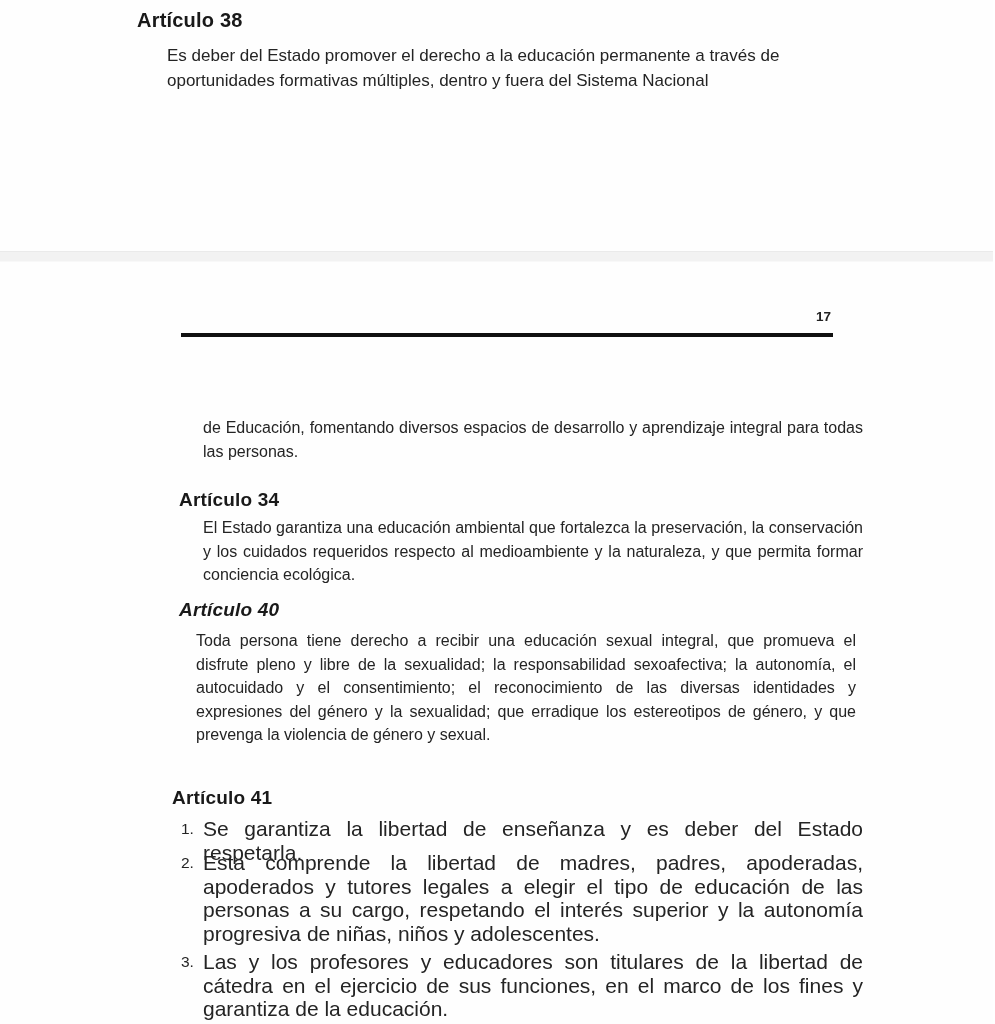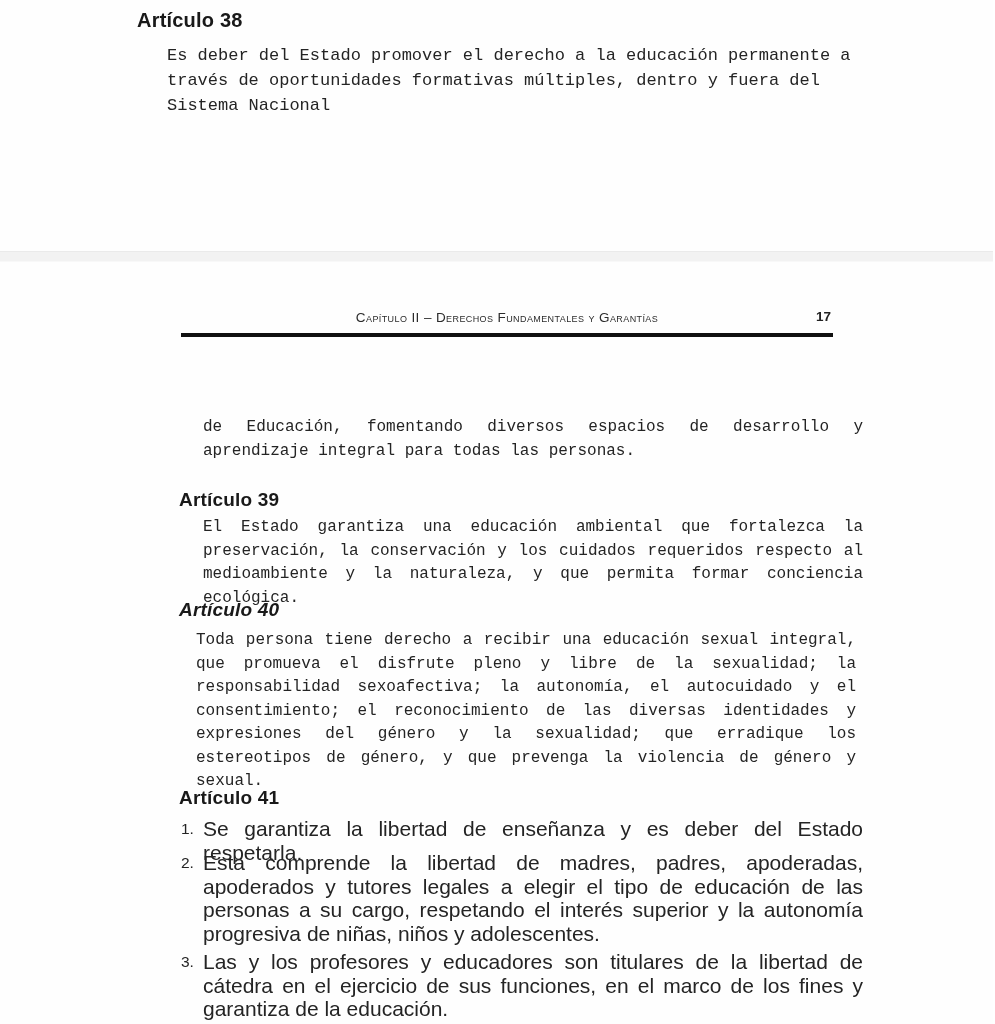--- a/index.html
+++ b/index.html
@@ -23,21 +23,20 @@
   .article-heading{
     position:absolute;margin:0;
     font-size:19px;font-weight:700;letter-spacing:.2px;
     color:var(--heading);
   }
   .para{
     position:absolute;margin:0;
     font-size:16px;line-height:23.5px;
     text-align:justify;text-justify:inter-word;
     color:var(--text);
-    font-family:Liberation Mono, monospace;
   }
   
   .top-h{left:137px;top:9px;font-size:20px;}
   .top-para{left:167px;top:43px;width:690px;font-size:17px;line-height:25px;text-align:left;}
   
   .page-divider{
     position:absolute;left:0;top:251px;width:995px;height:9px;
     background:var(--divider);
     border-top:1px solid #eaeaea;border-bottom:1px solid #f8f8f8;
   }
@@ -57,21 +56,21 @@
   .header-rule{
     position:absolute;left:181px;top:333px;width:652px;height:4px;
     background:var(--rule);
   }
   
   .cont-para{left:203px;top:416px;width:660px;}
   .a39-h{left:179px;top:489px;}
   .a39-p{left:203px;top:516px;width:660px;}
   .a40-h{left:179px;top:599px;font-style:italic;}
   .a40-p{left:196px;top:629px;width:660px;}
-  .a41-h{left:179px;top:787px;}
+  .a41-h{left:172px;top:787px;}
   .list-item{
     position:absolute;left:181px;width:682px;
     display:flex;align-items:flex-start;
   }
   .li-num{
     flex:0 0 22px;width:22px;
     font-size:15.5px;line-height:23.5px;color:var(--text);
   }
   .li-text{
     flex:1;margin:0;
@@ -91,28 +90,27 @@
   <section>
     <h2 class="article-heading top-h">Artículo 38</h2>
     <p class="para top-para">Es deber del Estado promover el derecho a la educación permanente a través de oportunidades formativas múltiples, dentro y fuera del Sistema Nacional</p>
   </section>
 
   <div class="page-divider"></div>
 
   <section>
 
     <header class="running-header">
-      <span class="chapter">Capítulo II – Derechos Fundamentales y Garantías</span>
       <span class="pagenum">17</span>
     </header>
     <div class="header-rule"></div>
 
     <p class="para cont-para">de Educación, fomentando diversos espacios de desarrollo y aprendizaje integral para todas las personas.</p>
 
-    <h2 class="article-heading a39-h">Artículo 39</h2>
+    <h2 class="article-heading a39-h">Artículo 34</h2>
     <p class="para a39-p">El Estado garantiza una educación ambiental que fortalezca la preservación, la conservación y los cuidados requeridos respecto al medioambiente y la naturaleza, y que permita formar conciencia ecológica.</p>
 
     <h2 class="article-heading a40-h">Artículo 40</h2>
     <p class="para a40-p">Toda persona tiene derecho a recibir una educación sexual integral, que promueva el disfrute pleno y libre de la sexualidad; la responsabilidad sexoafectiva; la autonomía, el autocuidado y el consentimiento; el reconocimiento de las diversas identidades y expresiones del género y la sexualidad; que erradique los estereotipos de género, y que prevenga la violencia de género y sexual.</p>
 
     <h2 class="article-heading a41-h">Artículo 41</h2>
 
     <div class="list-item li-1">
       <span class="li-num">1.</span>
       <p class="li-text">Se garantiza la libertad de enseñanza y es deber del Estado respetarla.</p>

